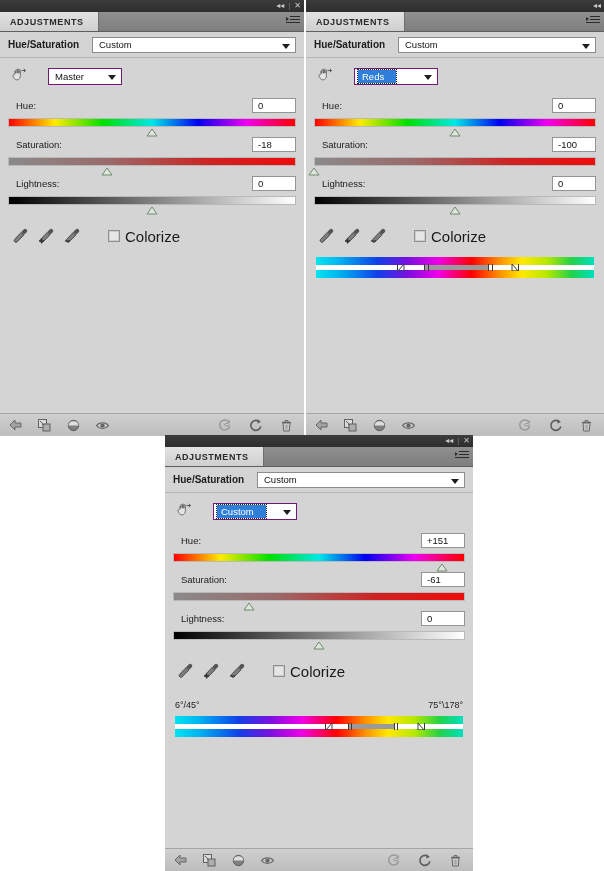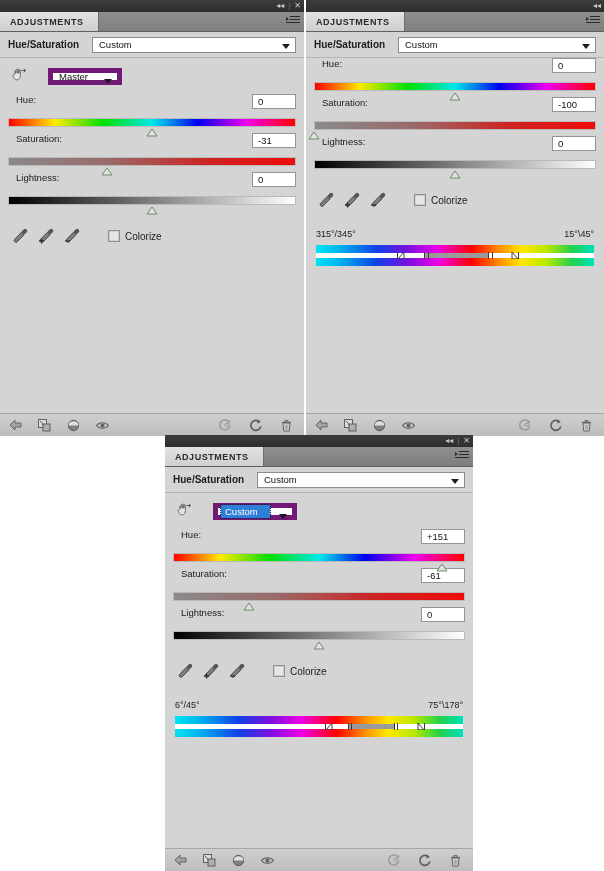--- a/index.html
+++ b/index.html
@@ -41,34 +41,34 @@
   .combo{flex:1;height:16px;background:#fff;border:1px solid #8c8c8c;
          position:relative;display:flex;align-items:center;padding-left:6px;
          font-size:9.5px;color:#111;box-sizing:border-box;}
   .combo .arw{position:absolute;right:5px;top:6px;width:0;height:0;
               border-left:4px solid transparent;border-right:4px solid transparent;
               border-top:5px solid #1d1d1d;}
 
   
   .chanrow{height:36px;display:flex;align-items:center;padding-left:8px;}
   .targeticon{width:22px;height:22px;position:relative;margin-right:18px;opacity:.8;}
-  .chancombo{width:74px;height:17px;background:#fff;border:5px solid #701a75;position:relative;
+  .chancombo{width:74px;height:17px;background:#fff;border:1px solid #701a75;position:relative;
              display:flex;align-items:center;box-sizing:border-box;padding-left:6px;
              font-size:9.5px;color:#111;}
   .chancombo.sel{width:84px;padding-left:0;}
   .chancombo.sel .hl{background:#2f7fd8;color:#fff;height:13px;display:flex;align-items:center;
                      padding:0 12px 0 4px;margin-left:3px;font-size:9.5px;
                      outline:1px dotted #123;}
   .chancombo .arw{position:absolute;right:5px;top:6px;width:0;height:0;
                   border-left:4px solid transparent;border-right:4px solid transparent;
                   border-top:5px solid #1d1d1d;}
 
   
   .slidergrp{padding:0 8px;}
-  .sliderhead{display:flex;justify-content:space-between;height:22px;}
+  .sliderhead{display:flex;align-items:center;justify-content:space-between;height:22px;}
   .sliderhead .lbl{font-size:9.5px;color:#1a1a1a;padding-left:8px;}
   .numbox{width:44px;height:15px;background:#fff;border:1px solid #949494;
           font-size:9.5px;color:#111;display:flex;align-items:center;padding-left:5px;
           box-sizing:border-box;}
   .track{position:relative;height:9px;margin:2px 0 0 0;}
   .track .bar{position:absolute;left:0;right:0;top:0;height:9px;border:1px solid #b9b9b9;
               box-sizing:border-box;}
   .bar.hue{background:linear-gradient(to right,#fe0000 0%,#ffea00 16%,#00e000 33%,
            #00e8e8 50%,#0000f0 66%,#f000f0 83%,#fe0000 100%);}
   .bar.sat{background:linear-gradient(to right,#8a8a8a 0%,#9a6a6a 35%,#cf2222 70%,#ee0c0c 100%);}
@@ -76,21 +76,21 @@
   .thmb{position:absolute;top:10px;margin-left:-6px;width:12px;height:9px;}
 
   .spacer{height:6px;}
 
   
   .droprow{display:flex;align-items:center;height:30px;padding-left:10px;margin-top:10px;}
   .dropper{width:18px;height:18px;margin-right:8px;position:relative;}
   .colorizewrap{display:flex;align-items:center;margin-left:20px;}
   .chk{width:10px;height:10px;border:1px solid #8e8e8e;background:#e6e6e6;
        box-shadow:inset 0 0 0 1px #cfcfcf;margin-right:5px;}
-  .colorize-lbl{font-size:10px;color:#1a1a1a;}
+  .colorize-lbl{font-size:15px;color:#1a1a1a;}
 
   
   .rangedeg{display:flex;justify-content:space-between;padding:0 10px;
             font-size:9px;color:#1a1a1a;margin-top:14px;}
   .rangebars{padding:0 10px;margin-top:6px;position:relative;}
   .rb{height:8px;border:0;}
   .rb.top{background:linear-gradient(to right,#00e4f0 0%,#00b7f0 8%,#1040e8 22%,#7a10e0 33%,
           #f000e8 44%,#ff0000 56%,#ff9000 66%,#ffe800 74%,#b8e800 83%,#22d24a 92%,#00e0c0 100%);}
   .rb.mid{height:5px;background:#fff;}
   .rb.bot{background:linear-gradient(to right,#00e4f0 0%,#00b7f0 8%,#1040e8 22%,#7a10e0 33%,
@@ -164,21 +164,21 @@
           <div class="bar hue"></div>
           <div class="thmb" style="left:50%">
             <svg width="12" height="9" viewBox="0 0 12 9">
               <path d="M6 1 L11 8 L1 8 z" fill="#dfe4dd" stroke="#6d8a6d" stroke-width="1"></path>
             </svg>
           </div>
         </div>
         <div class="spacer"></div>
         <div class="sliderhead">
           <span class="lbl">Saturation:</span>
-          <span class="numbox">-31</span>
+          <span class="numbox">-18</span>
         </div>
         <div class="track">
           <div class="bar sat"></div>
           <div class="thmb" style="left:34.5%">
             <svg width="12" height="9" viewBox="0 0 12 9">
               <path d="M6 1 L11 8 L1 8 z" fill="#dfe4dd" stroke="#6d8a6d" stroke-width="1"></path>
             </svg>
           </div>
         </div>
         <div class="spacer"></div>
@@ -292,20 +292,33 @@
           <i></i>
         </div>
       </div>
       <div class="presetrow">
         <span class="presetlabel">Hue/Saturation</span>
         <div class="combo">
           <span>Custom</span>
           <span class="arw"></span>
         </div>
       </div>
+      <div class="chanrow">
+        <span class="targeticon">
+          <svg width="22" height="22" viewBox="0 0 22 22">
+            <path d="M7 8 v-2 M9 7.5 v-2.5 M11 8 v-2" stroke="#4a4a4a" stroke-width="1.2" fill="none"></path>
+            <path d="M6.5 9.5 c0 -1 0.6 -1.4 1.2 -1.1 l0 -3.2 c0 -0.9 1.3 -0.9 1.3 0 l0 2.9 l0.4 0 l0 -3.6 c0 -0.9 1.3 -0.9 1.3 0 l0 3.6 l0.4 0 l0 -2.8 c0 -0.9 1.3 -0.9 1.3 0 l0 5.3 c0 2.4 -1.3 4.3 -3.4 4.3 c-1.5 0 -2.3 -0.8 -3 -2 l-1.1 -2.1 c-0.4 -0.8 0.6 -1.5 1.2 -0.8 z" fill="#e8e8e8" stroke="#4a4a4a" stroke-width="0.9"></path>
+            <path d="M13.5 5.5 h4 M15.8 3.8 l1.8 1.7 l-1.8 1.7" stroke="#3c3c3c" stroke-width="1" fill="none"></path>
+          </svg>
+        </span>
+        <div class="chancombo sel">
+          <span class="hl">Reds</span>
+          <span class="arw"></span>
+        </div>
+      </div>
       <div class="slidergrp">
         <div class="sliderhead">
           <span class="lbl">Hue:</span>
           <span class="numbox">0</span>
         </div>
         <div class="track">
           <div class="bar hue"></div>
           <div class="thmb" style="left:50%">
             <svg width="12" height="9" viewBox="0 0 12 9">
               <path d="M6 1 L11 8 L1 8 z" fill="#dfe4dd" stroke="#6d8a6d" stroke-width="1"></path>
@@ -358,24 +371,20 @@
           <svg width="18" height="18" viewBox="0 0 18 18">
             <path d="M13.6 2.6 c1 -1 2.2 -1 3 -0.2 c0.9 0.9 0.9 2.1 -0.1 3 l-2.4 2.4 l-2.8 -2.8 z" fill="#555"></path>
             <path d="M11.2 5.4 l2.7 2.7 l-7 7 l-1.3 0.4 l-1.6 -1.6 l0.4 -1.3 z" fill="#7d7d7d" stroke="#3a3a3a" stroke-width="0.8"></path>
             <path d="M3 14 h5" stroke="#333" stroke-width="1.3" fill="none"></path>
           </svg>
         </span>
         <span class="colorizewrap">
           <span class="chk"></span>
           <span class="colorize-lbl">Colorize</span>
         </span>
-      </div>
-      <div class="rangedeg">
-        <span>315°/345°</span>
-        <span>15°\45°</span>
       </div>
       <div class="rangebars">
         <div class="rb top"></div>
         <div class="rb mid"></div>
         <div class="rb bot"></div>
         <div class="rangeoverlay">
           <div class="rng-core" style="left:39%;width:23%"></div>
           <div class="rng-tri l" style="left:29%">
             <svg width="7" height="7" viewBox="0 0 7 7">
               <path d="M6 0 L6 7 L0 7 z" fill="none" stroke="#3f3f3f" stroke-width="1"></path>

